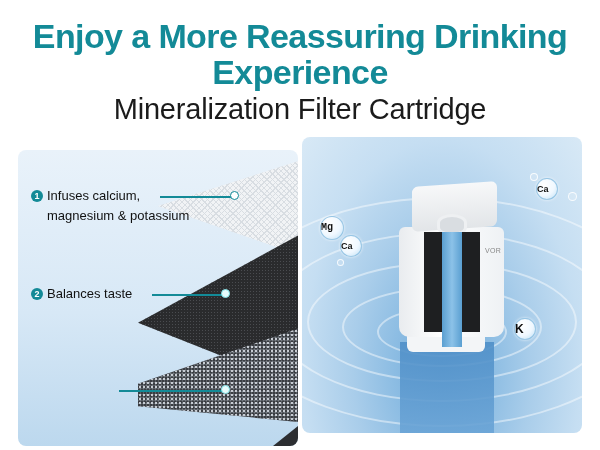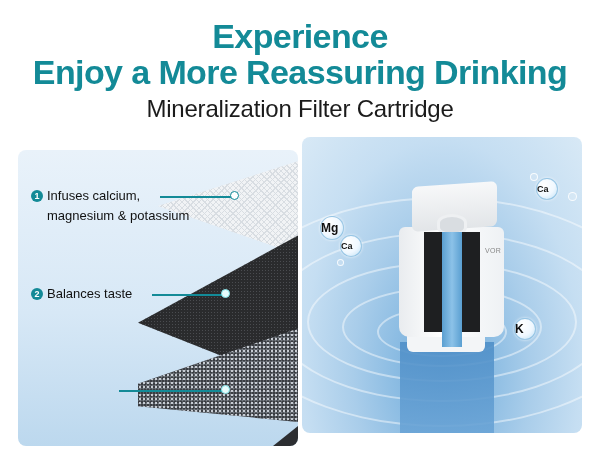--- a/index.html
+++ b/index.html
@@ -4,21 +4,21 @@
 <style>
   * { box-sizing: border-box; margin: 0; padding: 0; }
   html, body { width: 600px; height: 450px; background: #ffffff; overflow: hidden; }
   body { font-family: "Liberation Sans", "DejaVu Sans", sans-serif; position: relative; }
 
   .header { position: absolute; left: 0; top: 0; width: 600px; text-align: center; }
   .title {
     color: #138a97; font-weight: bold; font-size: 34px; line-height: 36px;
     letter-spacing: -0.6px; margin-top: 18px;
   }
-  .subtitle { color: #1b1b1b; font-size: 24px; line-height: 26px; margin-top: 6px; letter-spacing: -0.2px; }
+  .subtitle { color: #1b1b1b; font-size: 29px; line-height: 26px; margin-top: 6px; letter-spacing: -0.2px; }
 
   .panel-left {
     position: absolute; left: 18px; top: 150px; width: 280px; height: 296px;
     border-radius: 8px; overflow: hidden;
     background: linear-gradient(180deg, #e9f2fa 0%, #d7e8f6 55%, #bcd8ee 100%);
   }
   .panel-right {
     position: absolute; left: 302px; top: 137px; width: 280px; height: 296px;
     border-radius: 8px; overflow: hidden;
     background: radial-gradient(ellipse at 50% 78%, #6fa8d6 0%, #8dbde3 25%, #a9cdea 45%, #c5def2 70%, #d8e9f6 100%);
@@ -99,22 +99,22 @@
     color: #111; font-weight: bold; text-align: left;
     box-shadow: 0 0 3px rgba(255,255,255,0.8);
   }
   .bubble { position: absolute; border-radius: 50%; border: 1px solid rgba(255,255,255,0.85); background: rgba(255,255,255,0.15); }
 </style>
 </head>
 <body>
 
 <div class="header">
   <div class="title">
+    <div>Enjoy a More Reassuring Drinking</div>
     <div>Experience</div>
-    <div>Enjoy a More Reassuring Drinking</div>
   </div>
   <div class="subtitle">Mineralization Filter Cartridge</div>
 </div>
 
 <div class="panel-left">
   <div class="layer layer-white"></div>
   <div class="layer layer-black"></div>
   <div class="layer layer-granite"></div>
   <div class="layer layer-bottom"></div>
 
@@ -151,17 +151,17 @@
   <div class="cart-core"></div>
   <div class="cart-carbon-r"></div>
   <div class="cart-label">VOR</div>
 
   <div class="bubble" style="left:18px; top:82px; width:10px; height:10px;"></div>
   <div class="bubble" style="left:50px; top:105px; width:8px; height:8px;"></div>
   <div class="bubble" style="left:35px; top:122px; width:7px; height:7px;"></div>
   <div class="bubble" style="left:228px; top:36px; width:8px; height:8px;"></div>
   <div class="bubble" style="left:266px; top:55px; width:9px; height:9px;"></div>
 
-  <div class="mineral" style="left:18px; top:79px; width:24px; height:24px; line-height:22px; font-size:12px;">Mg</div>
+  <div class="mineral" style="left:18px; top:79px; width:24px; height:24px; line-height:22px; font-size:10px;font-family:Liberation Mono, monospace;">Mg</div>
   <div class="mineral" style="left:38px; top:98px; width:22px; height:22px; line-height:20px; font-size:9px;">Ca</div>
   <div class="mineral" style="left:234px; top:41px; width:22px; height:22px; line-height:20px; font-size:9px;">Ca</div>
   <div class="mineral" style="left:212px; top:181px; width:22px; height:22px; line-height:20px; font-size:12px;">K</div>
 </div>
 
 </body></html>

